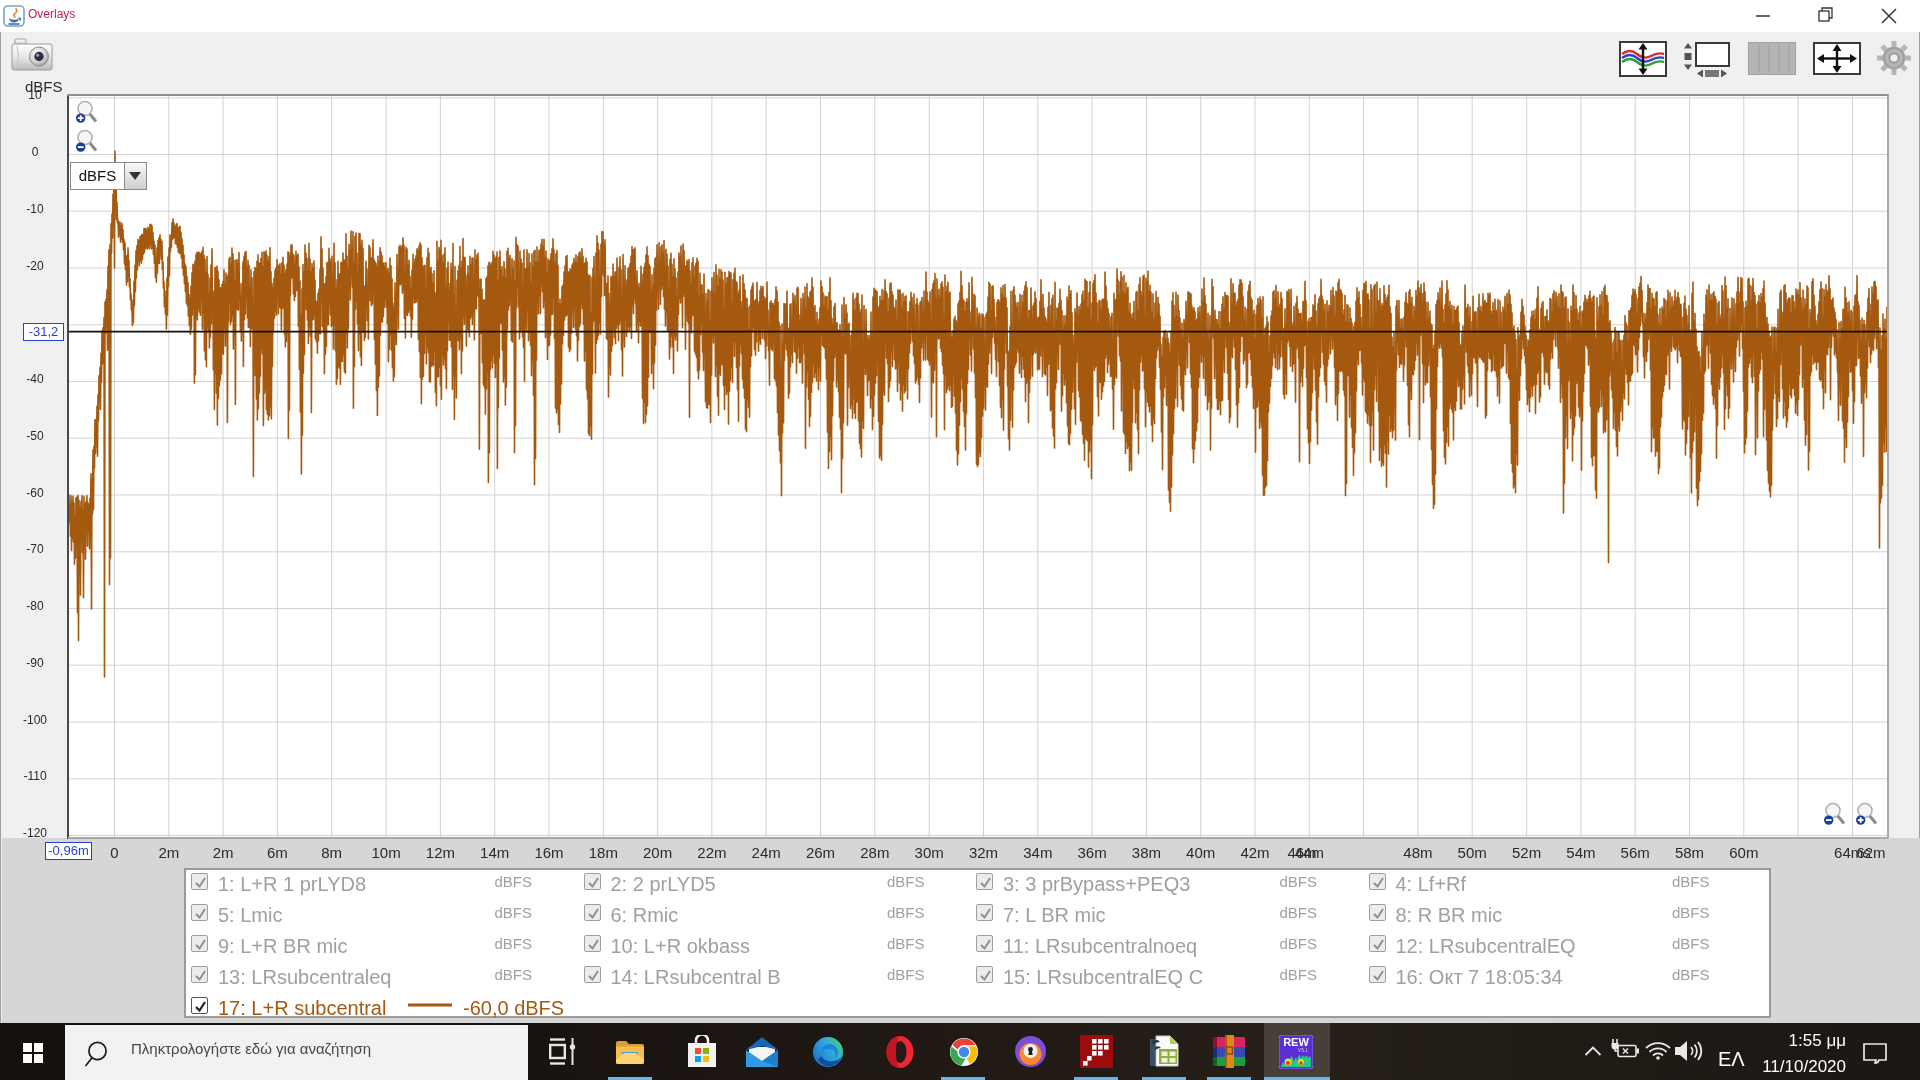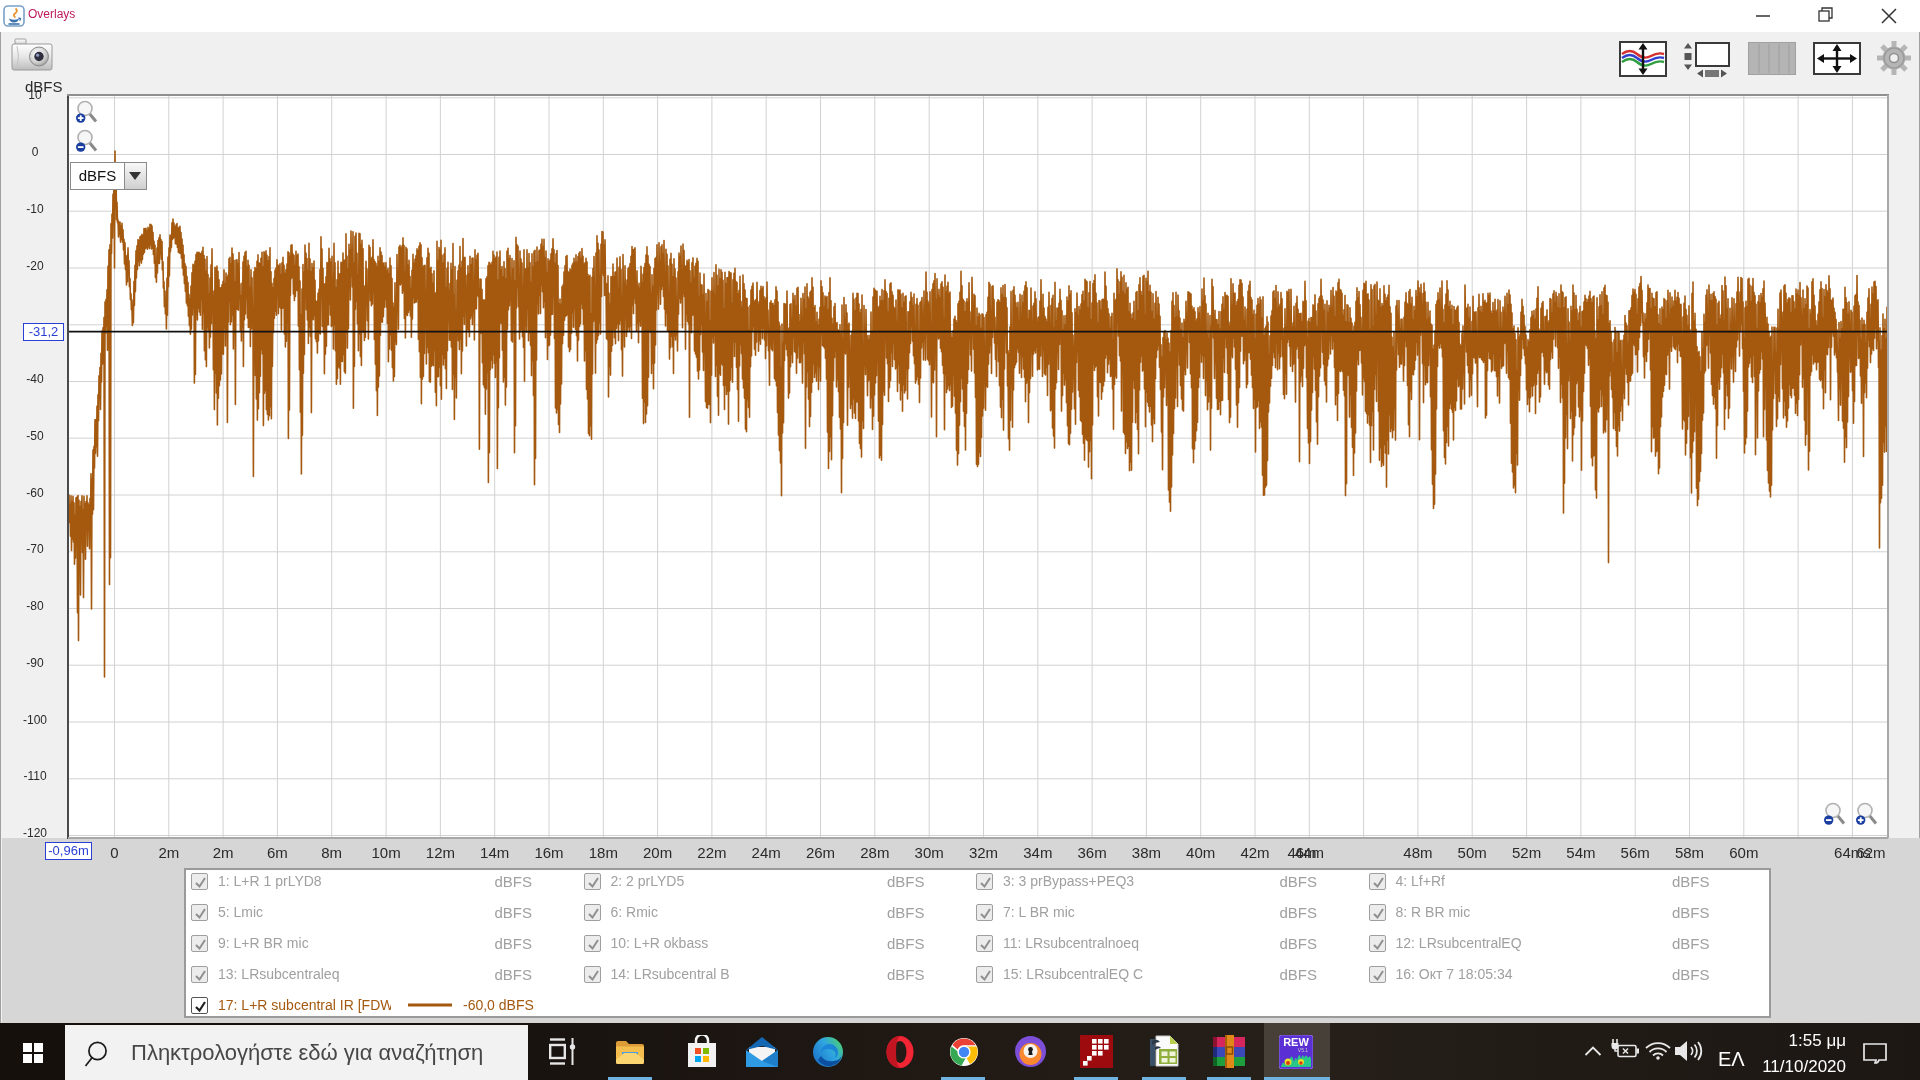--- a/index.html
+++ b/index.html
@@ -19,25 +19,25 @@
 .tab:last-child{border-radius:0 4px 4px 0}
 .tab.sel{background:#e7edec;border:2px solid #657472;line-height:23px;padding:0 6.5px}
 #combo{left:69px;top:130px;width:77px;height:28px;background:#fff;border:1.5px solid #8a8a8a;display:flex}
 #combo .txt{font-size:15px;color:#111;flex:1;text-align:center;line-height:25px}
 #combo .btn{width:22px;background:linear-gradient(#f8f8f8,#cfcfcf);border-left:1.5px solid #8a8a8a;position:relative}
 #combo .btn:after{content:"";position:absolute;left:4px;top:9px;border:6px solid transparent;border-top:8px solid #333}
 #legend{left:183px;top:836px;width:1587px;height:150px;background:#fff;border:2px solid #9a9a9a}
 .lrow{position:absolute;height:31px;left:0;width:100%}
 .cb{position:absolute;top:7px;width:17px;height:17px;border:1px solid #9f9f9f;background:#ececec;border-radius:2px}
 .cb svg{position:absolute;left:1px;top:1px}
-.ltext{position:absolute;top:7px;font-size:14px;color:#a0a0a0;white-space:nowrap}
+.ltext{position:absolute;top:7px;font-size:20px;color:#a0a0a0;white-space:nowrap}
 .ldb{position:absolute;top:7px;font-size:15px;color:#a0a0a0}
 #taskbar{left:0;top:1023px;width:1920px;height:57px;background:linear-gradient(90deg,#16100d 0%,#18120f 25%,#211a15 52%,#262019 68%,#211b16 82%,#1d1714 100%)}
 #search{left:65px;top:2px;width:463px;height:55px;background:#f2f2f2}
-#search span{position:absolute;left:66px;top:15px;font-size:22px;color:#474747;letter-spacing:0}
+#search span{position:absolute;left:66px;top:15px;font-size:15px;color:#474747;letter-spacing:0}
 .tbtxt{color:#fff;font-size:17px}
 </style></head>
 <body>
 <div class="abs" id="titlebar">
   <svg class="abs" style="left:3px;top:5px" width="22" height="22">
       <rect x="1" y="1" width="20" height="20" rx="4" fill="#fdfeff" stroke="#7aa0c8" stroke-width="1.6"></rect>
       <path d="M12.5 3.5 q3 2.5 -0.5 5 q-2.5 2 0.5 4" fill="none" stroke="#e8922a" stroke-width="1.8"></path>
       <path d="M6 13.5 q5.5 2.5 10 0 q-1 4 -5 4 q-4 0 -5 -4 Z" fill="#3a72aa"></path>
       <path d="M15.5 13 q3.5 0.5 1 2.5" fill="none" stroke="#3a72aa" stroke-width="1.4"></path>
       <path d="M5.5 19 h11" stroke="#3a72aa" stroke-width="1.6"></path>

